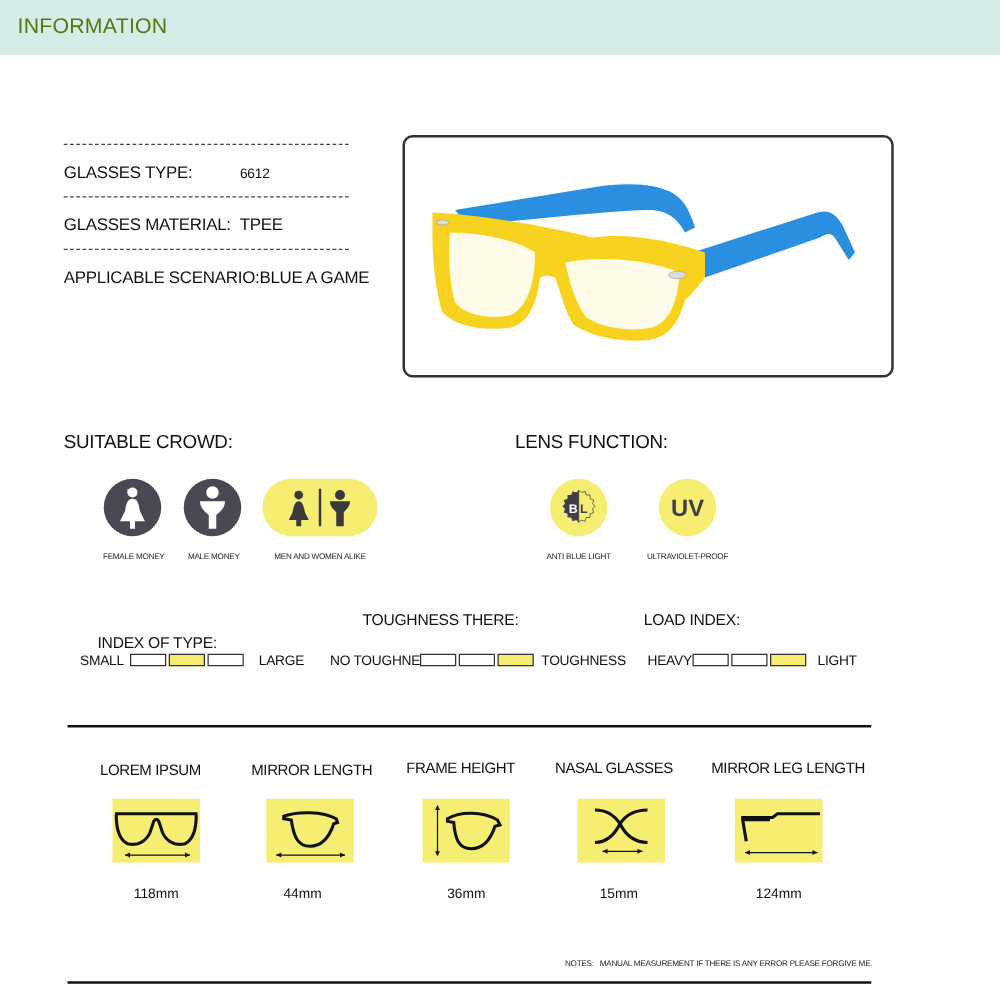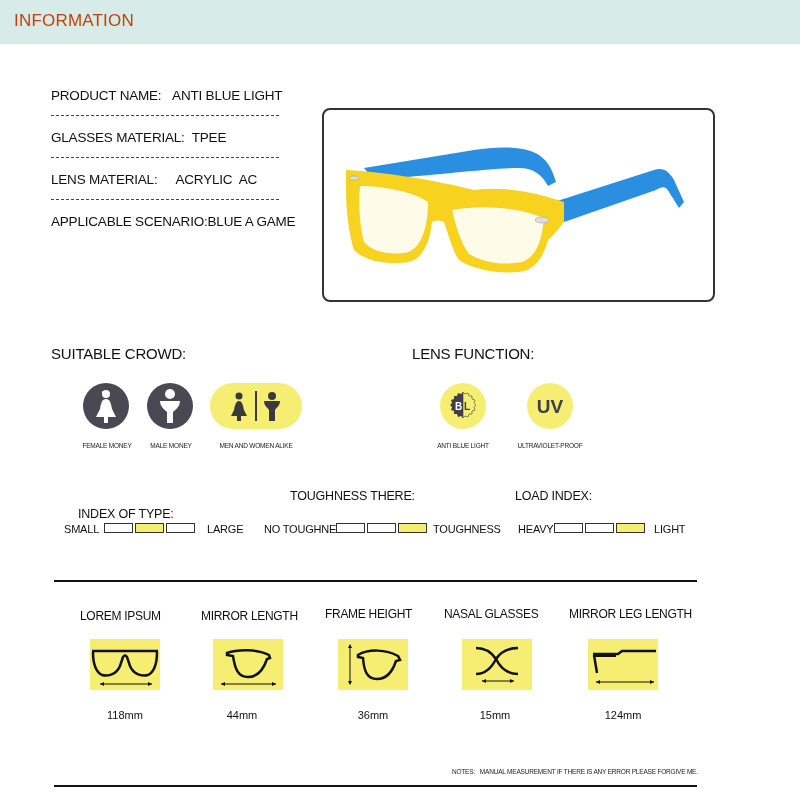--- a/index.html
+++ b/index.html
@@ -1,20 +1,20 @@
 <!DOCTYPE html>
 <html><head>
 <meta charset="utf-8">
 <style>
   * { box-sizing: border-box; margin: 0; padding: 0; }
   html, body { width: 800px; height: 800px; background: #ffffff; overflow: hidden; }
   body { position: relative; font-family: "Liberation Sans", sans-serif; color: #111; }
 
   .header { position: absolute; left: 0; top: 0; width: 800px; height: 44px; background: #d7ebe8; }
-  .header-title { position: absolute; left: 14px; top: 11px; font-size: 17px; letter-spacing: 0.2px; color: #c2410c; }
+  .header-title { position: absolute; left: 14px; top: 11px; font-size: 17px; letter-spacing: 0.2px; color: #4d7c0f; }
 
   .spec-list { position: absolute; left: 51px; top: 88px; width: 230px; }
   .spec-row { height: 42px; position: relative; }
   .spec-text { font-size: 13.5px; white-space: nowrap; letter-spacing: -0.2px; }
   .spec-text .val { }
   .spec-text .val.small { font-size: 11px; }
   .spec-divider { position: absolute; left: 0; top: 27px; width: 228px; border-top: 1px dashed #444; }
 
   .photo-box { position: absolute; left: 322px; top: 108px; width: 393px; height: 194px; border: 2px solid #333; border-radius: 8px; background: #fff; overflow: hidden; }
 
@@ -42,29 +42,28 @@
 </style>
 </head>
 <body>
 
 <div class="header">
   <div class="header-title">INFORMATION</div>
 </div>
 
 <div class="spec-list">
   <div class="spec-row">
-    <div class="spec-text"><span>PRODUCT NAME:</span>&nbsp;&nbsp;&nbsp;<span class="val">ANTI BLUE LIGHT</span></div>
     <div class="spec-divider"></div>
   </div>
   <div class="spec-row">
+    <div class="spec-text"><span>GLASSES TYPE:</span><span style="display:inline-block;width:38px"></span><span class="val small">6612</span></div>
+    <div class="spec-divider"></div>
+  </div>
+  <div class="spec-row">
     <div class="spec-text"><span>GLASSES MATERIAL:</span>&nbsp;&nbsp;<span class="val">TPEE</span></div>
-    <div class="spec-divider"></div>
-  </div>
-  <div class="spec-row">
-    <div class="spec-text"><span>LENS MATERIAL:</span><span style="display:inline-block;width:18px"></span><span class="val" style="white-space:pre">ACRYLIC  AC</span></div>
     <div class="spec-divider"></div>
   </div>
   <div class="spec-row">
     <div class="spec-text"><span>APPLICABLE SCENARIO:</span><span class="val">BLUE A GAME</span></div>
   </div>
 </div>
 
 <div class="photo-box">
   <svg width="393" height="194" viewBox="0 0 393 194">
 

